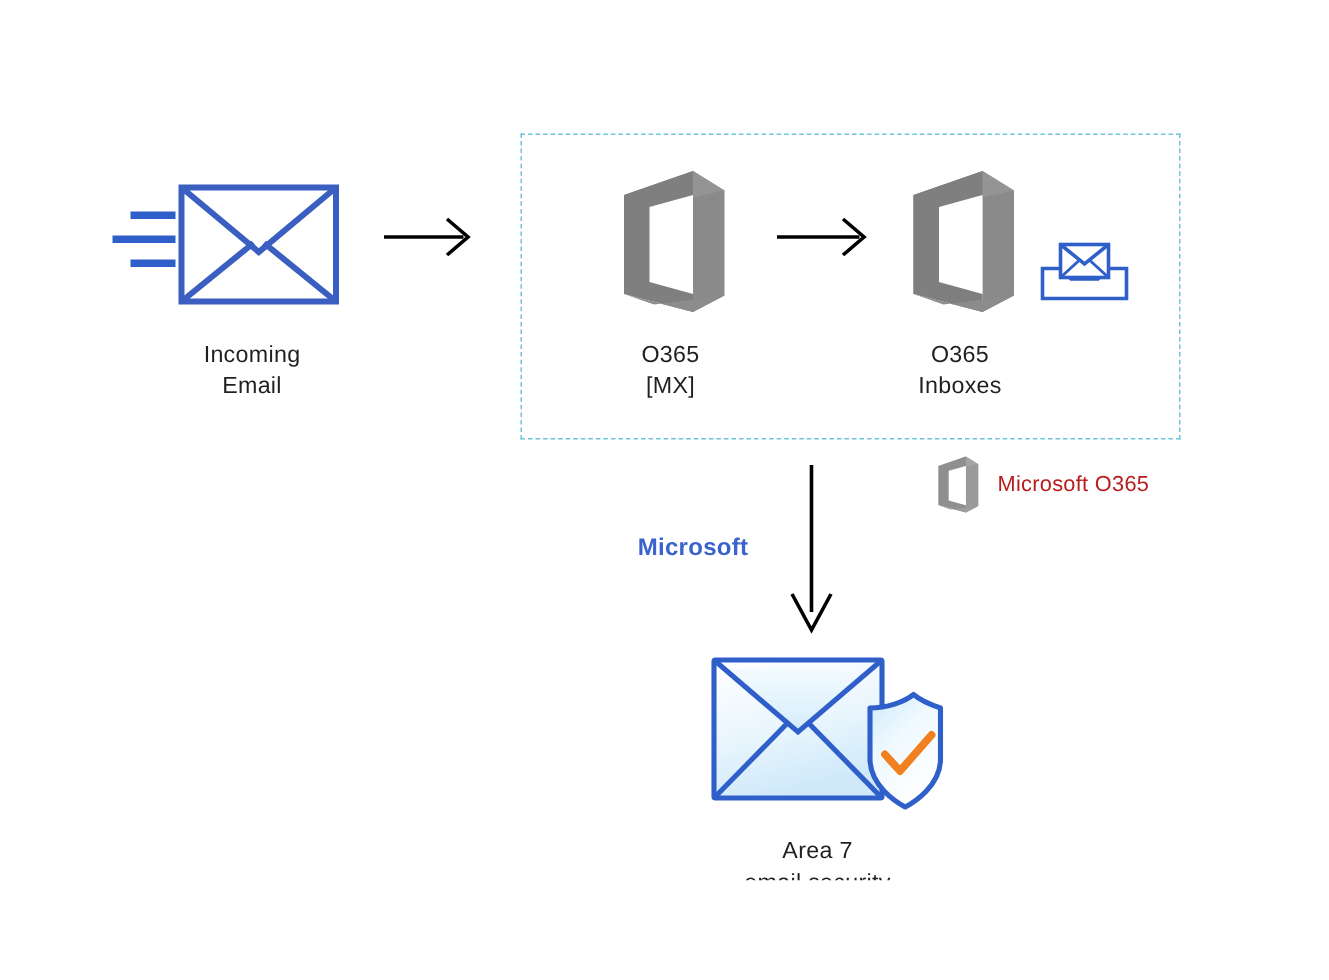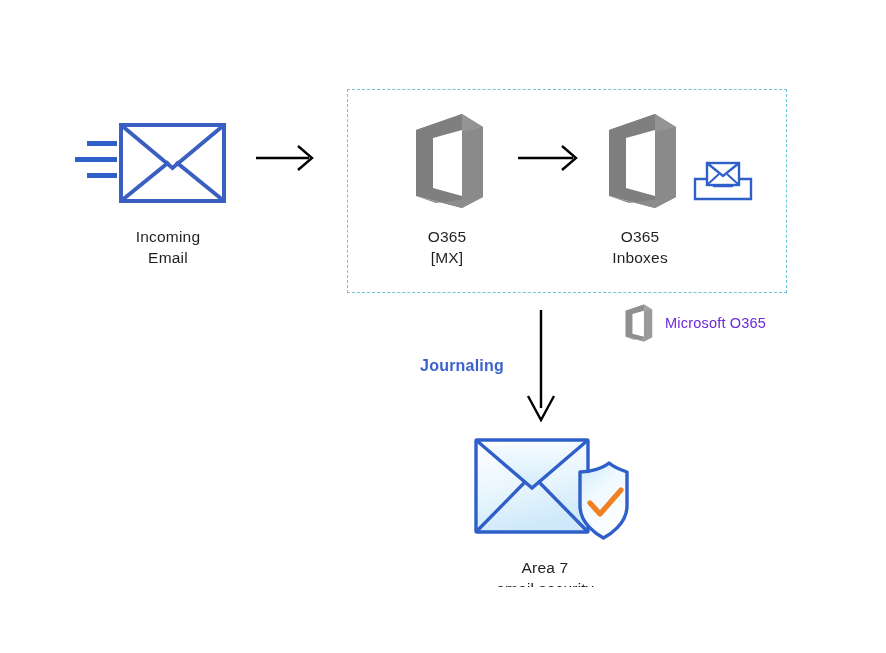--- a/index.html
+++ b/index.html
@@ -23,21 +23,21 @@
     position: absolute;
     text-align: center;
     color: #231f20;
     font-family: "Liberation Sans", sans-serif;
     font-size: 15.5px;
     line-height: 21px;
     white-space: pre-line;
     letter-spacing: .2px;
   }
   .label-blue { color: #3a63cc; font-weight: bold; font-size: 16px; }
-  .label-gray { color: #6d28d9; font-size: 14.5px; text-align: left; }
+  .label-gray { color: #b91c1c; font-size: 14.5px; text-align: left; }
 
   .dashed-zone {
     position: absolute;
     border: 1.6px dashed #6ec4da;
     box-sizing: border-box;
     background: transparent;
   }
   svg { display: block; overflow: visible; }
 </style>
 </head>
@@ -127,21 +127,21 @@
       <path d="M58 6 L79 19 L79 89 L58 100 Z" fill="#9a9a9a"></path>
       <path d="M12 22 L58 6 L79 19 L29 30 Z" fill="#a4a4a4"></path>
       <path d="M12 22 L29 30 L29 80 L12 88 Z" fill="#868686"></path>
       <path d="M12 22 L58 6 L58 100 L12 88 Z" fill="#8f8f8f"></path>
       <path d="M12 88 L58 100 L79 89 L32 95 Z" fill="#9c9c9c"></path>
       <path d="M29 30 L58 22 L58 88 L29 80 Z" fill="#ffffff"></path>
     </svg>
   </div>
   <div class="label label-gray" style="left:665px; top:313px; width:180px;">Microsoft O365</div>
 
-  <div class="label label-blue" style="left:382px; top:355px; width:160px; text-align:center;">Journaling</div>
+  <div class="label label-blue" style="left:382px; top:355px; width:160px; text-align:center;">Microsoft</div>
 
   <div class="node" style="left:522px; top:308px;">
     <svg width="40" height="116" viewBox="0 0 40 116">
       <line x1="19" y1="2" x2="19" y2="100" stroke="#000" stroke-width="2.4"></line>
       <path d="M6 88 L19 112 L32 88" fill="none" stroke="#000" stroke-width="2.4" stroke-linecap="butt" stroke-linejoin="miter"></path>
     </svg>
   </div>
 
   <div class="node" style="left:470px; top:434px;">
     <svg width="160" height="110" viewBox="0 0 160 110">

